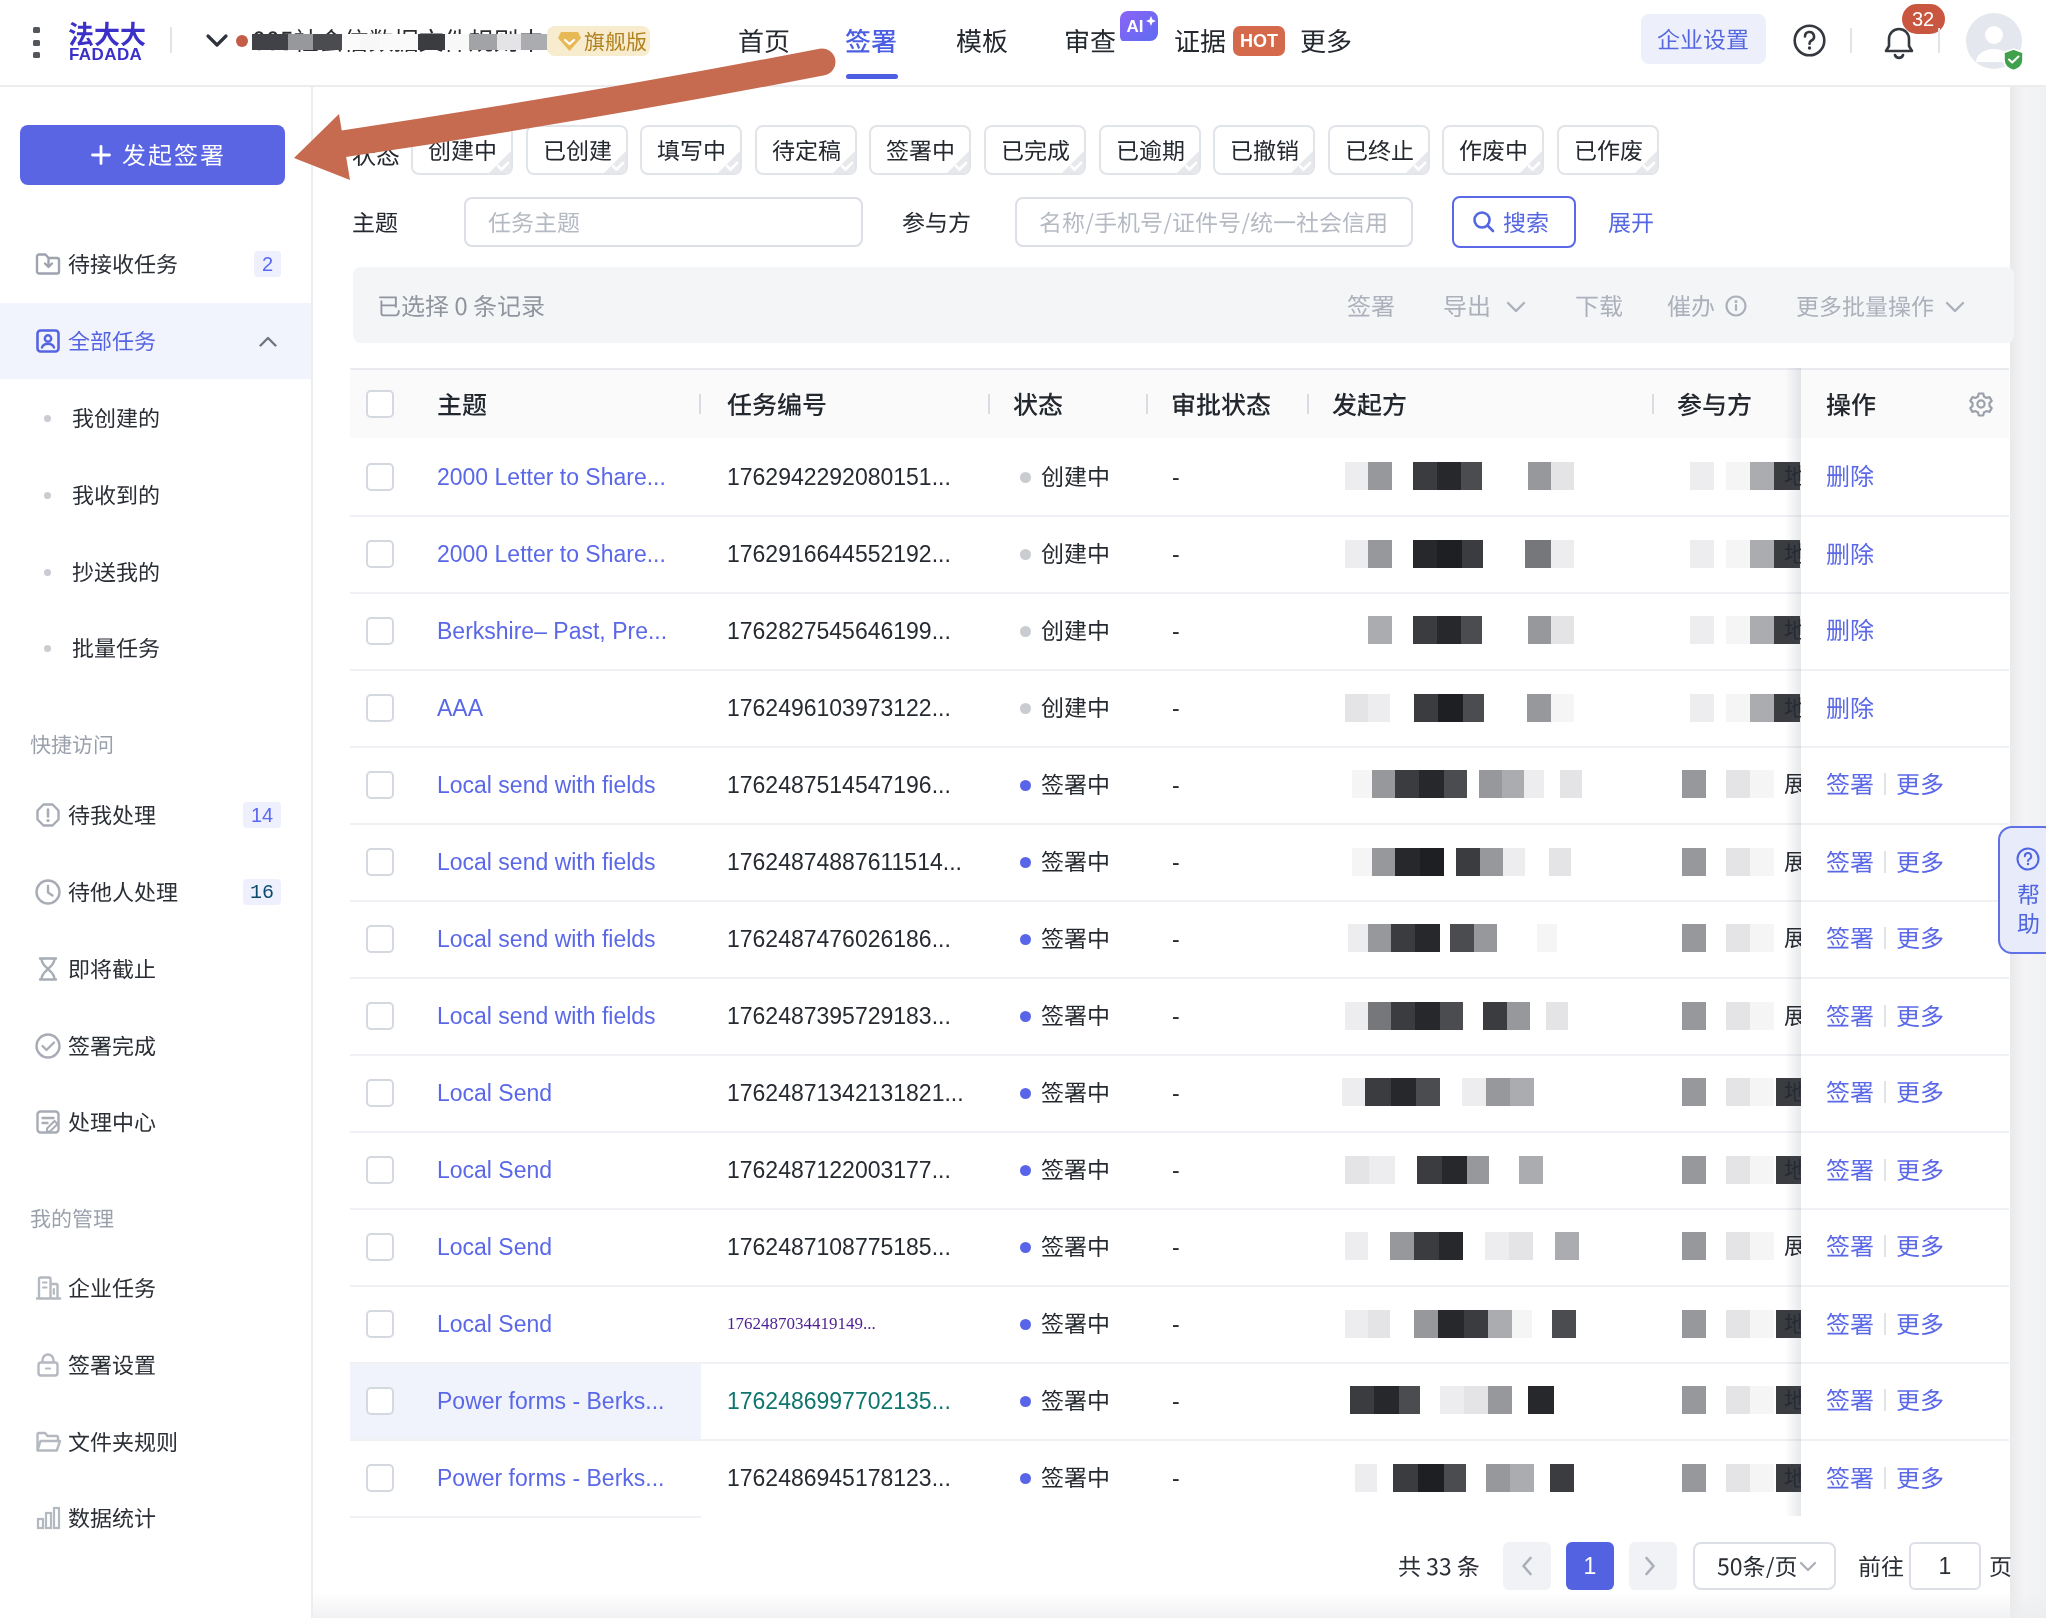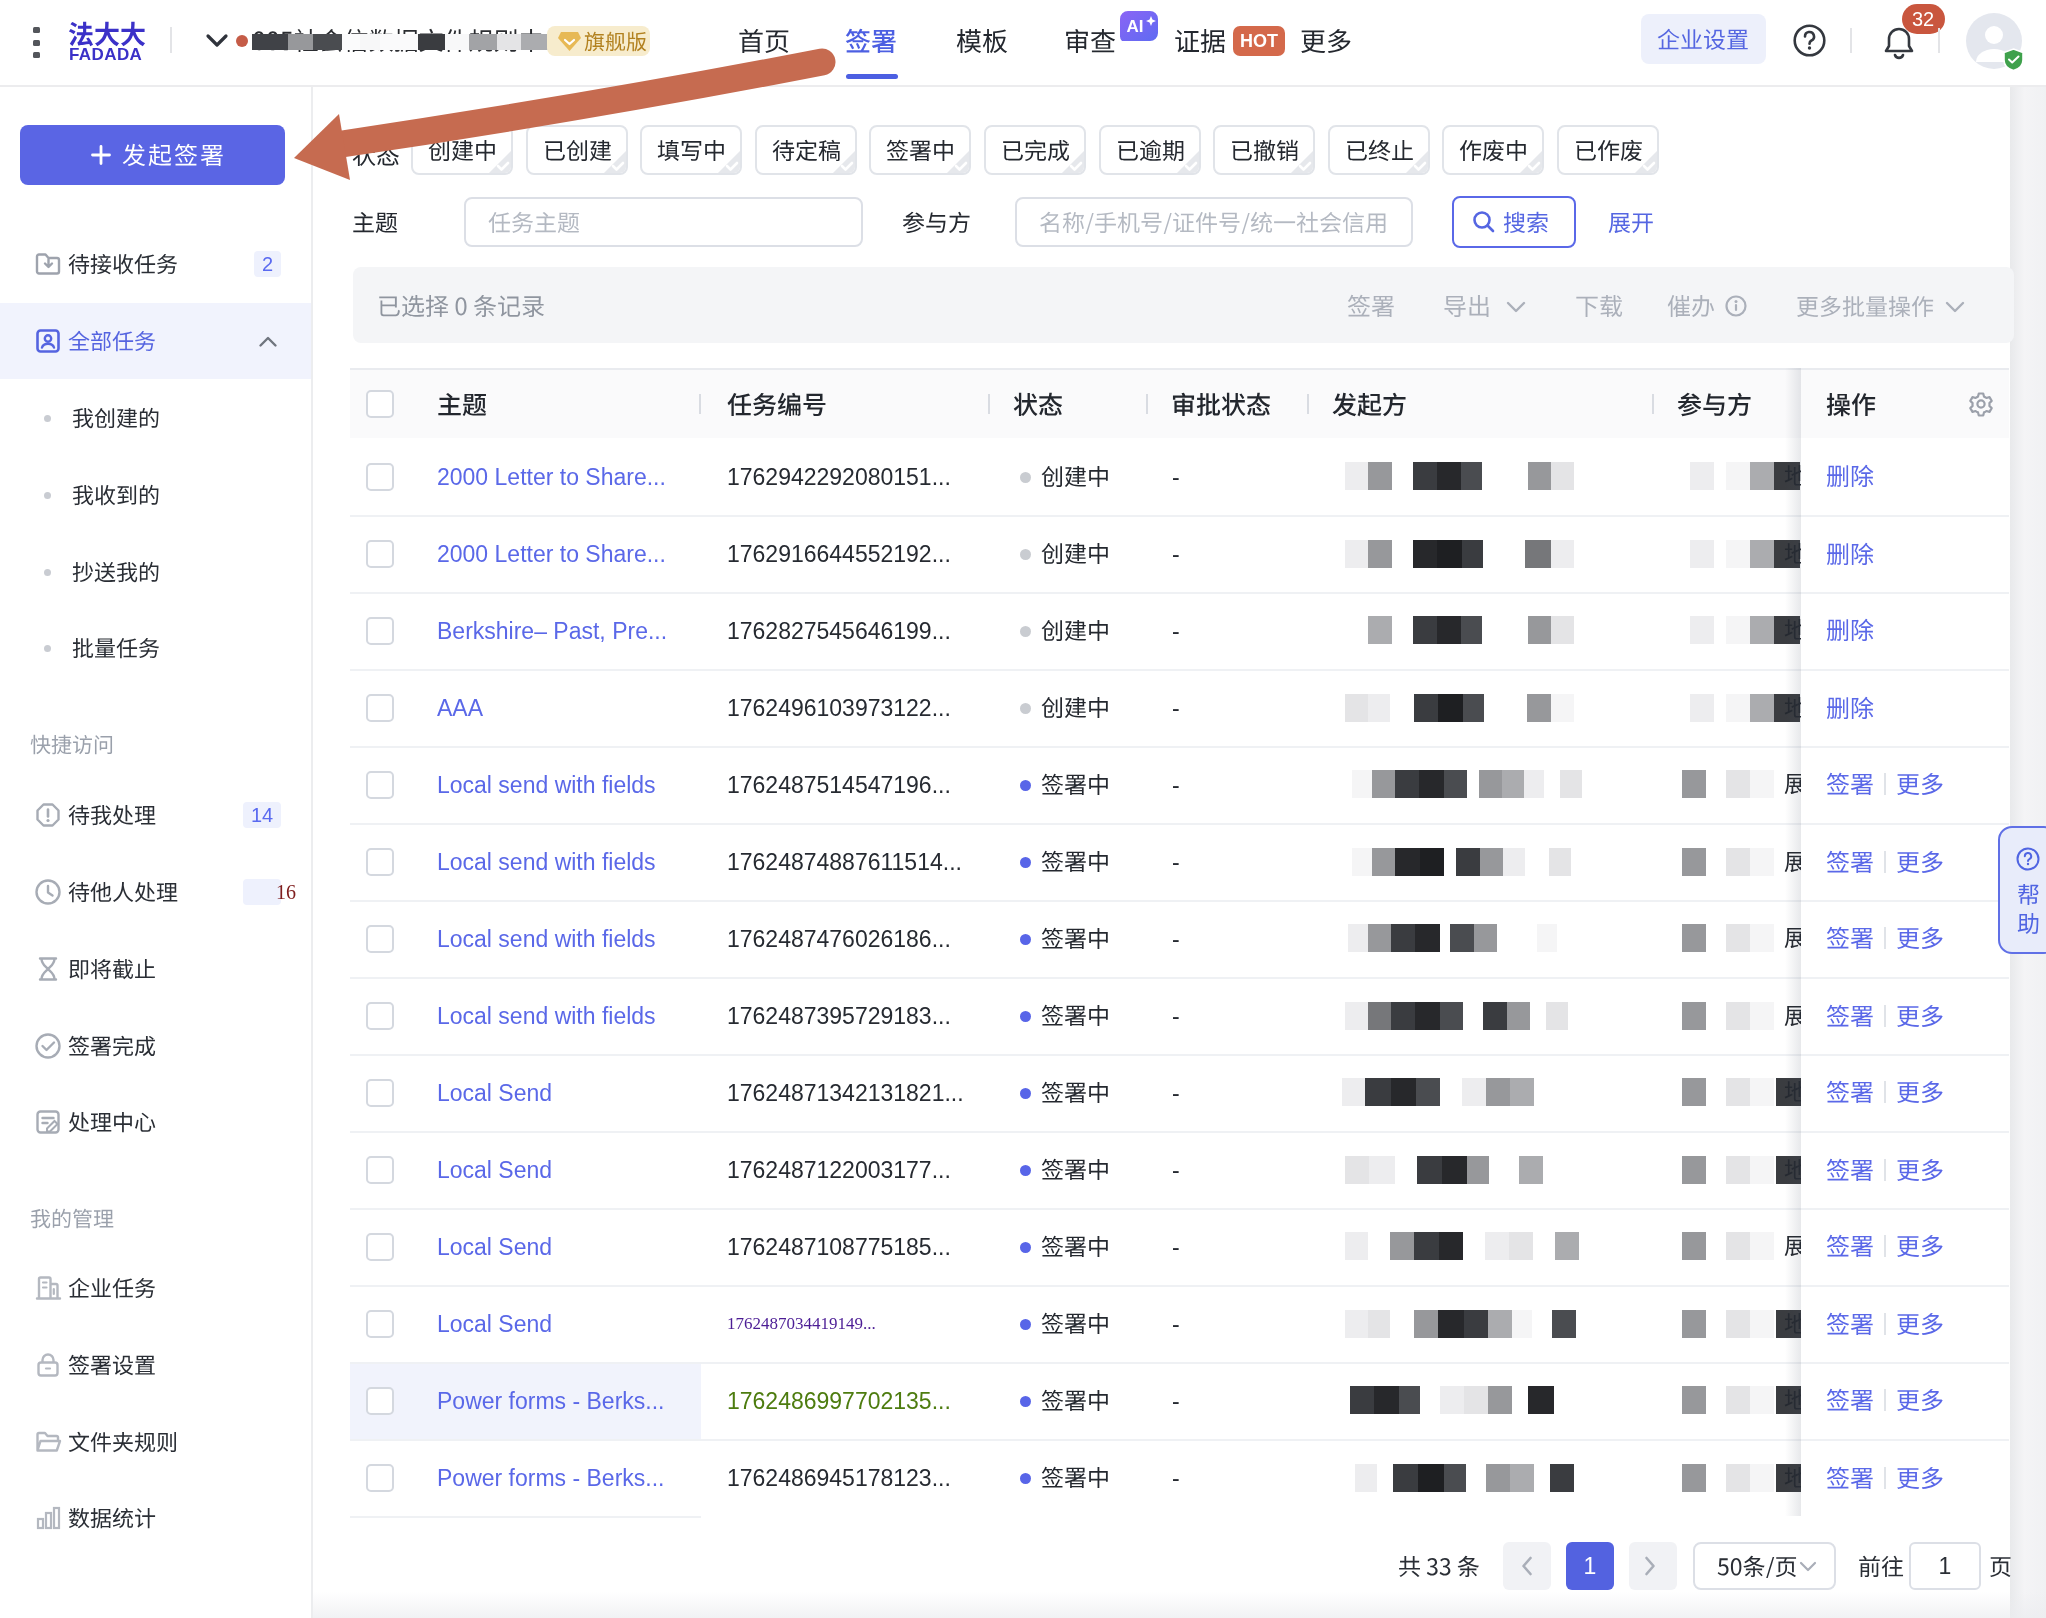--- a/index.html
+++ b/index.html
@@ -444,21 +444,21 @@
         <g transform="translate(0,19.4) scale(0.022,-0.022)">
           <use href="#r5F85" x="0"></use>
           <use href="#r4ED6" x="1000"></use>
           <use href="#r4EBA" x="2000"></use>
           <use href="#r5904" x="3000"></use>
           <use href="#r7406" x="4000"></use>
         </g>
       </svg>
     </div>
 <div style="position:absolute;left:243px;top:879px;width:38px;height:26px;background:#EEF1FD;border-radius:4px;"></div>
-<div style="position:absolute;left:262.0px;top:892px;font-family:Liberation Serif, serif;font-size:20px;color:#7f1d1d;font-weight:normal;letter-spacing:0px;line-height:0;white-space:pre;transform:translateX(-50%);margin-left:24px;"><span style="line-height:normal;display:inline-block;transform:translateY(-50%)">16</span></div>
+<div style="position:absolute;left:262.0px;top:892px;font-family:Liberation Mono, monospace;font-size:20px;color:#0c4a6e;font-weight:normal;letter-spacing:0px;line-height:0;white-space:pre;transform:translateX(-50%);"><span style="line-height:normal;display:inline-block;transform:translateY(-50%)">16</span></div>
 <div style="position:absolute;left:34px;top:955px"><svg width="28" height="28" viewBox="0 0 28 28" fill="none">
         <path d="M6 3.5 h16 M6 24.5 h16 M7.5 3.5 c0 6 4 7.5 6.5 10.5 c2.5-3 6.5-4.5 6.5-10.5 M7.5 24.5 c0-6 4-7.5 6.5-10.5 c2.5 3 6.5 4.5 6.5 10.5" stroke="#A7ACB5" stroke-width="2.4" stroke-linecap="round" stroke-linejoin="round"></path>
       </svg></div>
 <div style="position:absolute;left:68px;top:958.0px">
       <svg width="88.0" height="22" viewBox="0 0 88.0 22" fill="#2A2E35" style="display:block">
         <g transform="translate(0,19.4) scale(0.022,-0.022)">
           <use href="#r5373" x="0"></use>
           <use href="#r5C06" x="1000"></use>
           <use href="#r622A" x="2000"></use>
           <use href="#r6B62" x="3000"></use>
@@ -1122,21 +1122,21 @@
         <g transform="translate(0,20.2) scale(0.023,-0.023)">
           <use href="#r7B7E" x="0"></use>
           <use href="#r7F72" x="1000"></use>
           <use href="#r4E2D" x="2000"></use>
         </g>
       </svg>
     </div>
 <div style="position:absolute;left:1172px;top:1323.5px;font-family:'Liberation Sans',sans-serif;font-size:23px;color:#262A31;font-weight:normal;letter-spacing:0px;line-height:0;white-space:pre;"><span style="line-height:normal;display:inline-block;transform:translateY(-50%)">-</span></div>
 <div style="position:absolute;left:366px;top:1386.5px;width:28px;height:28px;background:#fff;border:2px solid #D4D8DF;border-radius:5px;box-sizing:border-box"></div>
 <div style="position:absolute;left:437px;top:1400.5px;font-family:'Liberation Sans',sans-serif;font-size:23px;color:#5A68E8;font-weight:normal;letter-spacing:0px;line-height:0;white-space:pre;"><span style="line-height:normal;display:inline-block;transform:translateY(-50%)">Power forms - Berks...</span></div>
-<div style="position:absolute;left:727px;top:1400.5px;font-family:'Liberation Sans',sans-serif;font-size:23px;color:#4d7c0f;font-weight:normal;letter-spacing:0px;line-height:0;white-space:pre;"><span style="line-height:normal;display:inline-block;transform:translateY(-50%)">1762486997702135...</span></div>
+<div style="position:absolute;left:727px;top:1400.5px;font-family:'Liberation Sans',sans-serif;font-size:23px;color:#0f766e;font-weight:normal;letter-spacing:0px;line-height:0;white-space:pre;"><span style="line-height:normal;display:inline-block;transform:translateY(-50%)">1762486997702135...</span></div>
 <div style="position:absolute;left:1020px;top:1395.5px;width:11px;height:11px;border-radius:50%;background:#5865E8"></div>
 <div style="position:absolute;left:1041px;top:1389.0px">
       <svg width="69.0" height="23" viewBox="0 0 69.0 23" fill="#24282F" style="display:block">
         <g transform="translate(0,20.2) scale(0.023,-0.023)">
           <use href="#r7B7E" x="0"></use>
           <use href="#r7F72" x="1000"></use>
           <use href="#r4E2D" x="2000"></use>
         </g>
       </svg>
     </div>

